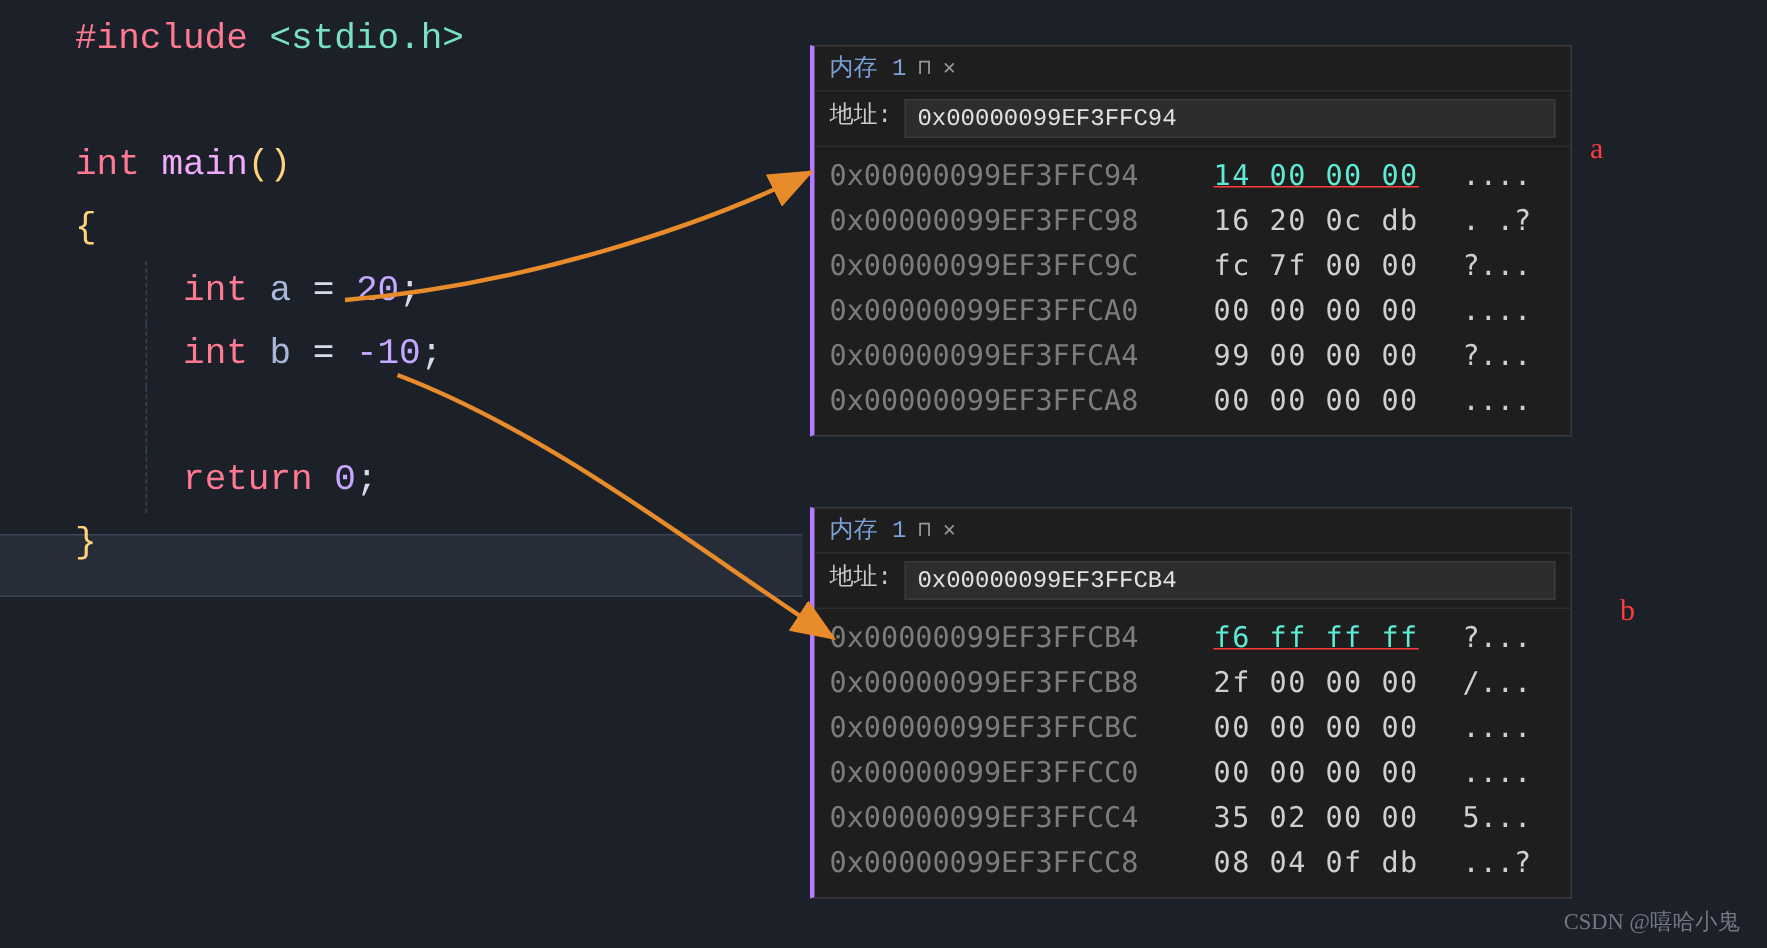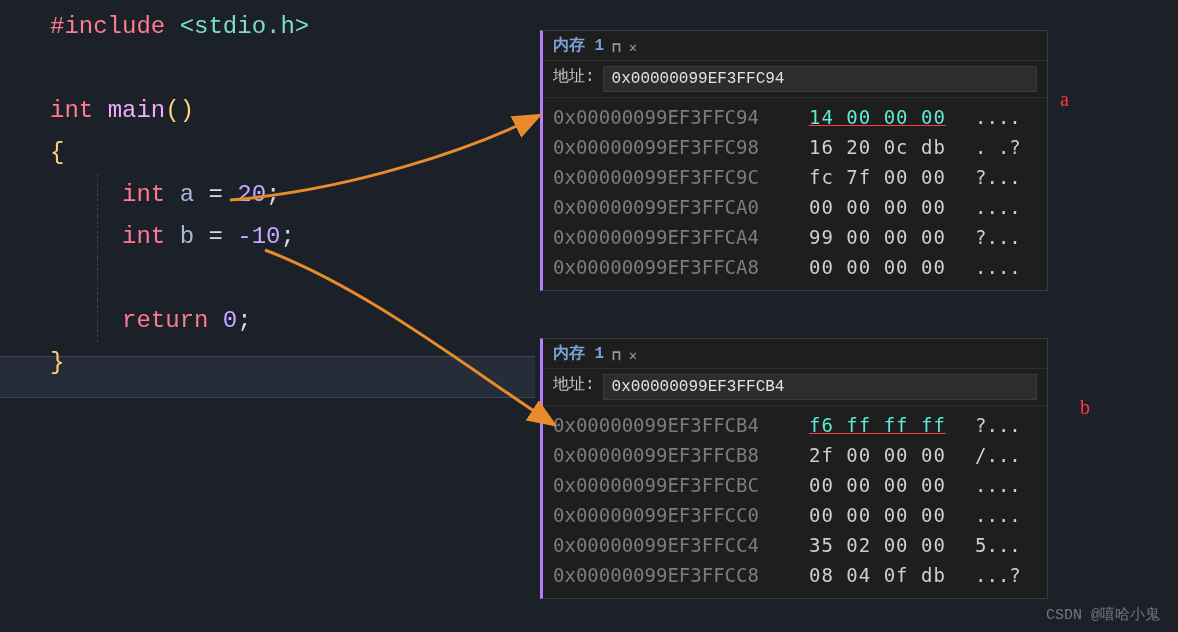--- a/index.html
+++ b/index.html
@@ -57,27 +57,26 @@
     border: 1px solid #3a3a3a;
     border-left: 3px solid #b47cff;
     font-size: 17px;
     color: #bcbcbc;
   }
   .mem1 { left: 540px; top: 30px; width: 508px; }
   .mem2 { left: 540px; top: 338px; width: 508px; }
 
   .mem-title {
     display: flex;
-    align-items: flex-end;
+    align-items: center;
     gap: 8px;
     padding: 4px 10px 4px 10px;
     color: #7aa1d8;
     font-size: 16px;
     border-bottom: 1px solid #2e2e2e;
-    font-weight: bold;
   }
   .mem-title .ttext { color: #7aa1d8; }
   .pin-icon, .close-icon { color: #999; font-size: 14px; cursor: pointer; }
 
   .mem-addr-row {
     display: flex;
     align-items: flex-start;
     gap: 8px;
     padding: 5px 10px;
     border-bottom: 1px solid #2e2e2e;
@@ -119,21 +118,21 @@
   .ann-b { left: 1080px; top: 396px; }
 
   svg.arrows { position: absolute; left: 0; top: 0; width: 1178px; height: 632px; pointer-events: none; }
 
   .watermark {
     position: absolute;
     right: 18px;
     bottom: 8px;
     color: #727781;
     font-size: 15px;
-    font-family: Liberation Mono, monospace;
+    font-family: Liberation Serif, serif;
   }
 </style>
 </head>
 <body>
 
 <div class="code-area">
   <div class="line-hl"></div>
   <div class="code-line"><span class="c-pp">#include</span> <span class="c-inc">&lt;stdio.h&gt;</span></div>
   <div class="code-line">&nbsp;</div>
   <div class="code-line"><span class="c-type">int</span> <span class="c-fn">main</span><span class="c-br">()</span></div>

